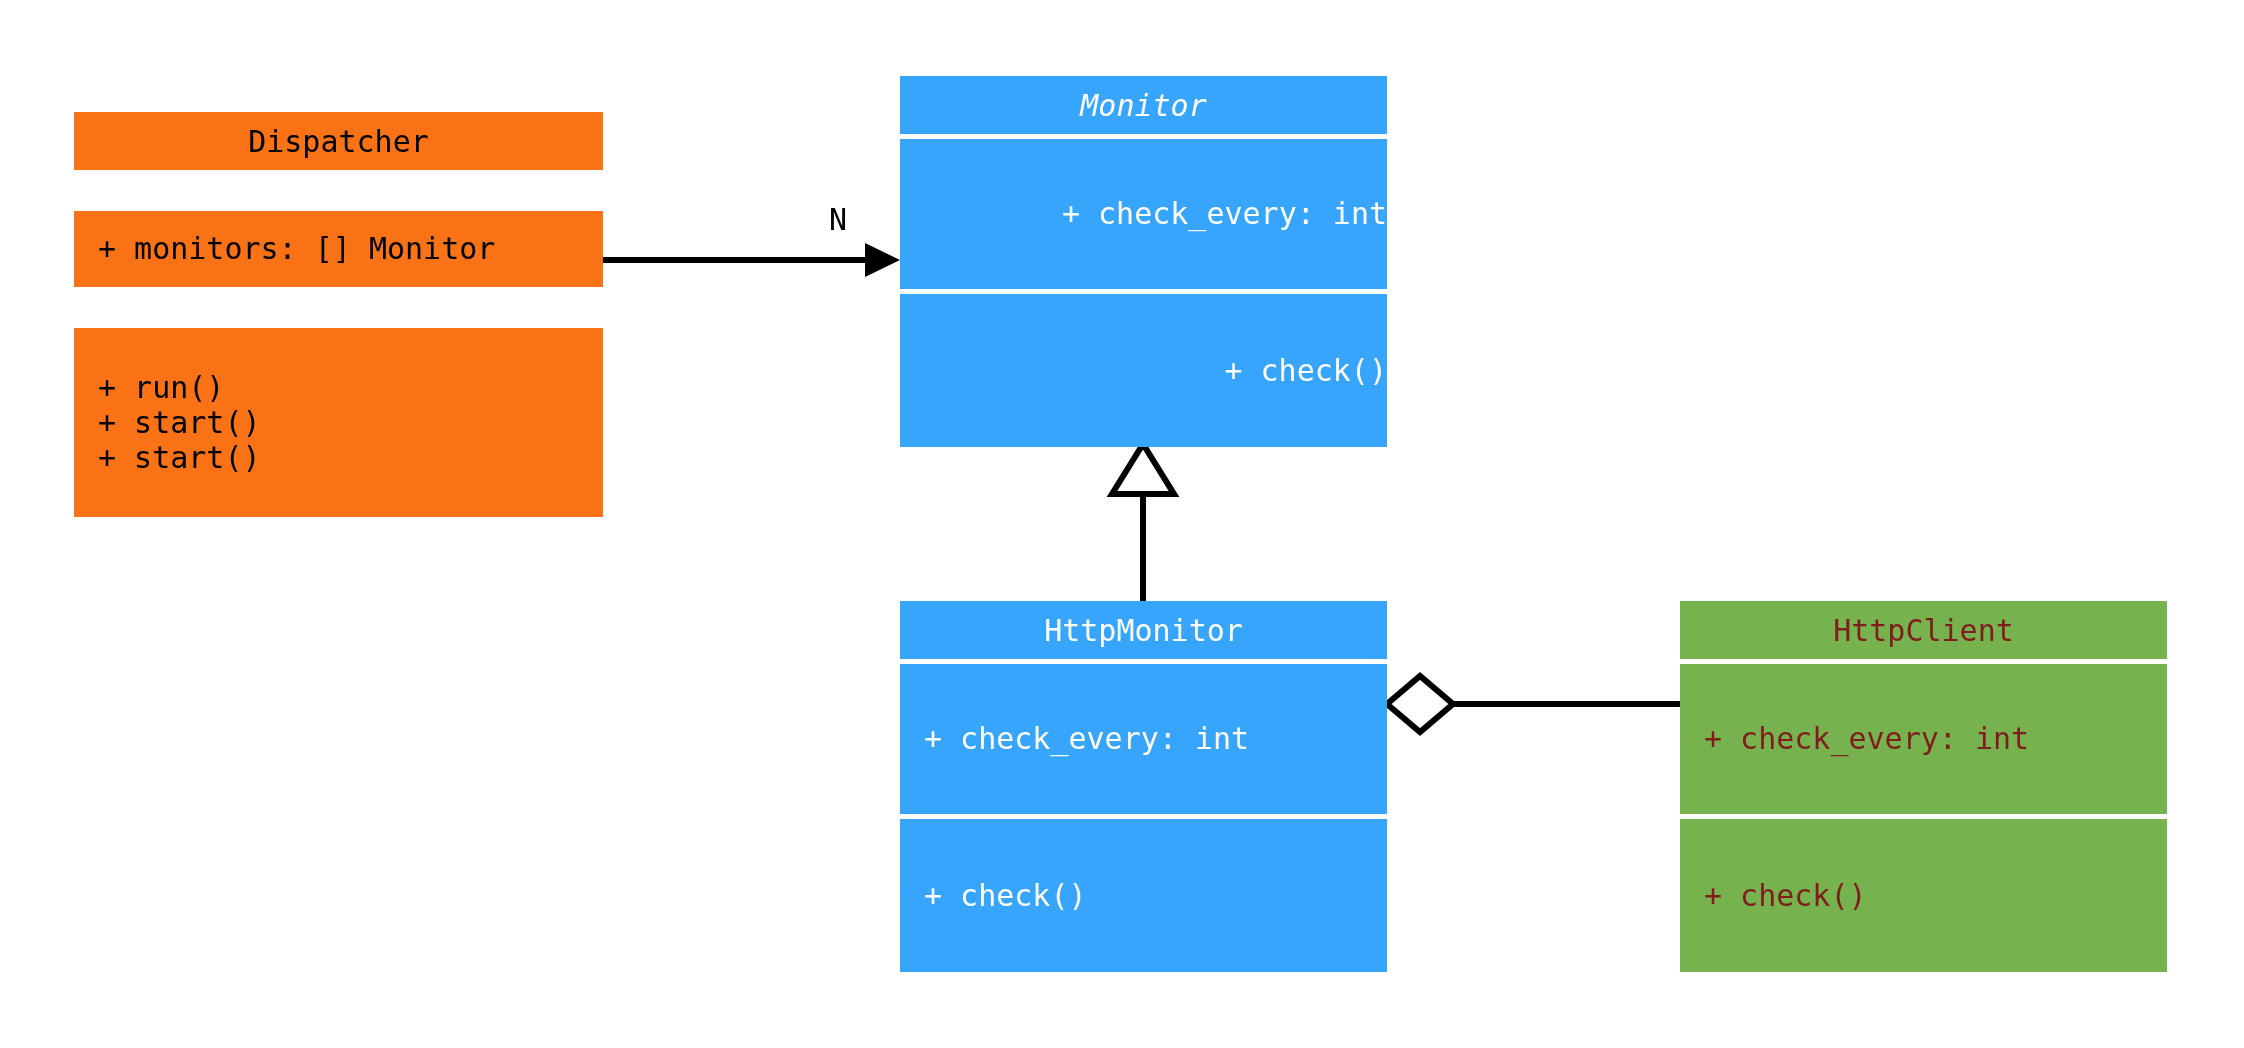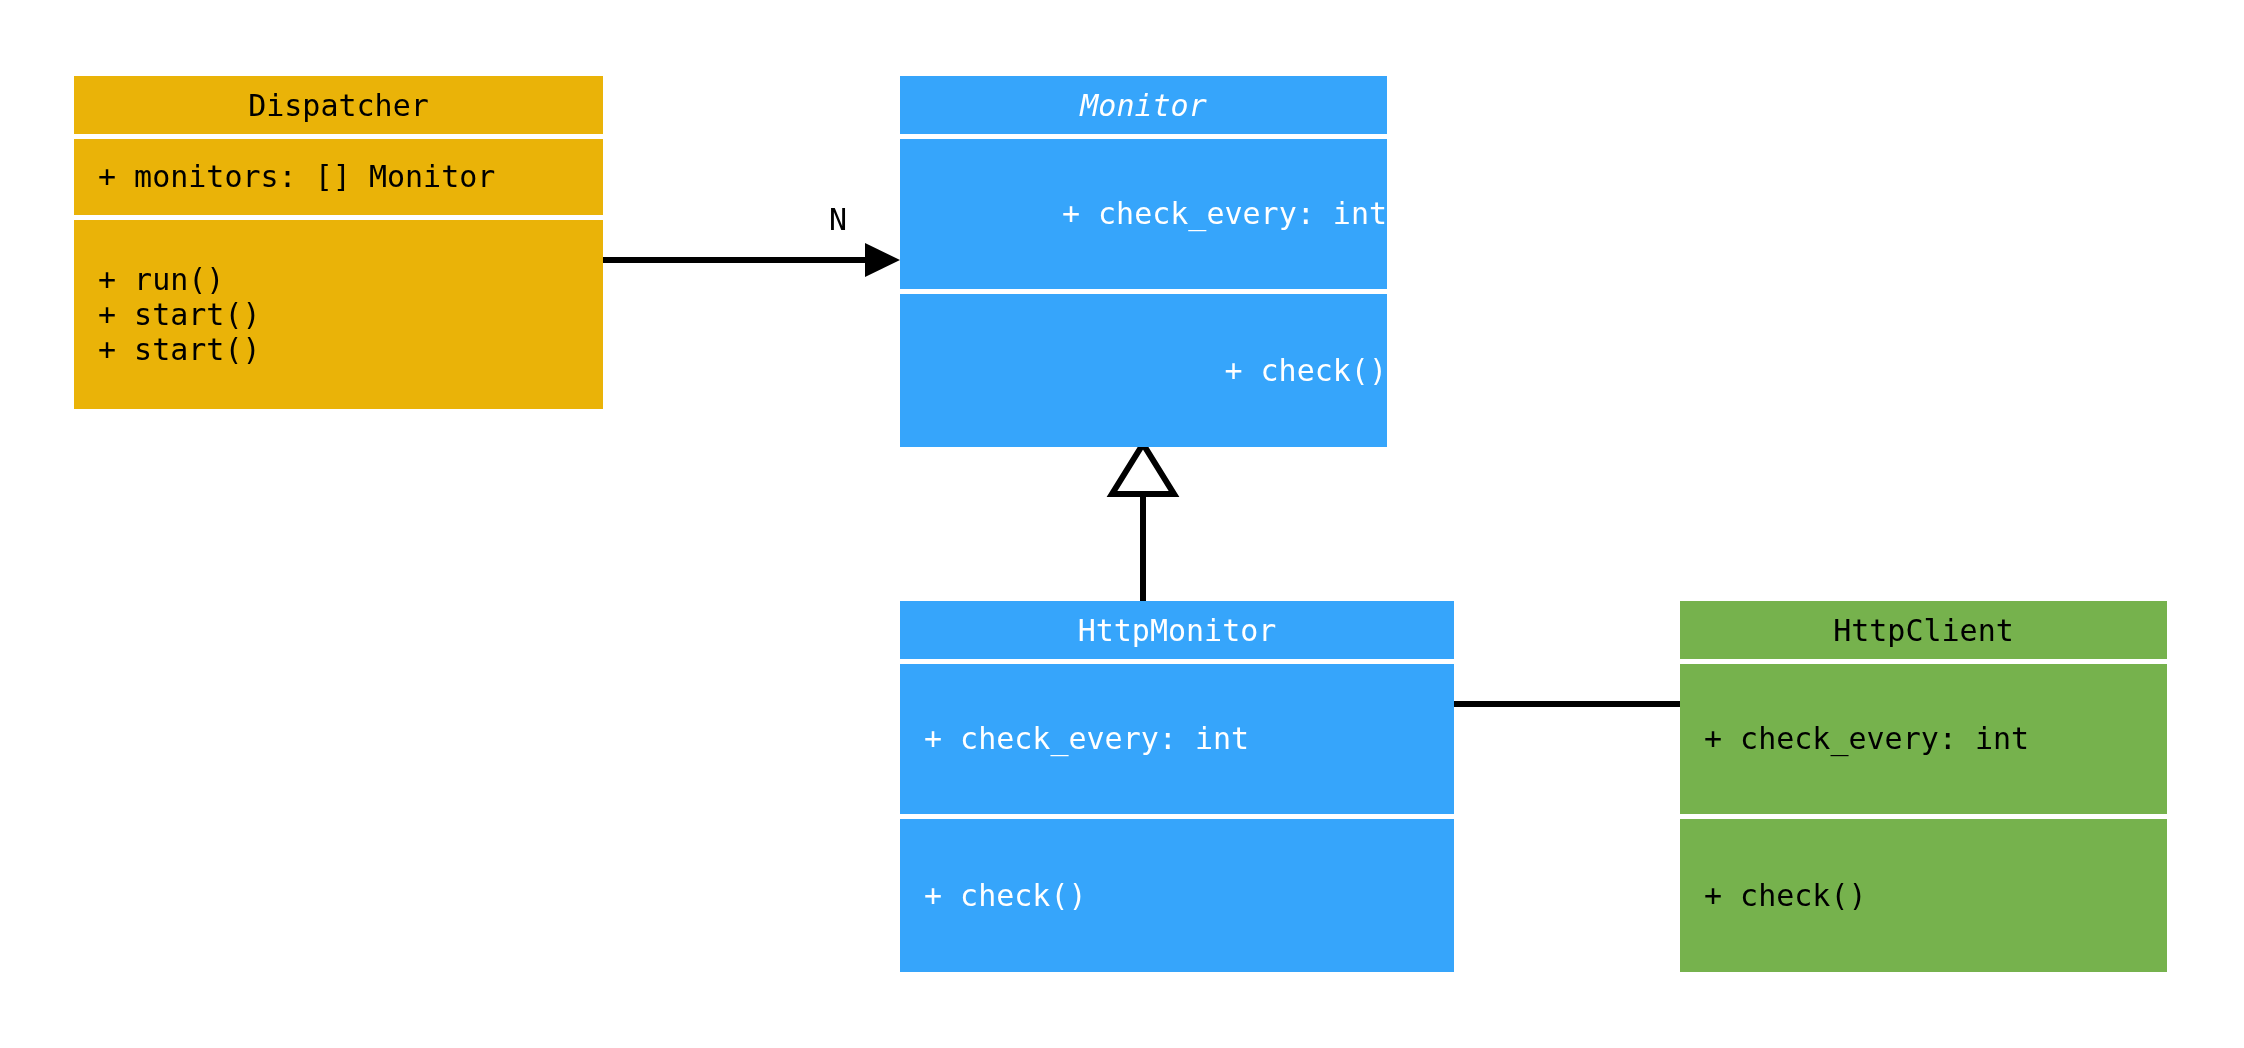--- a/index.html
+++ b/index.html
@@ -63,21 +63,21 @@
     display: flex;
     flex-direction: column;
   }
 
   
   #class-dispatcher {
     left: 74px;
     top: 76px;
     width: 529px;
   }
-  #class-dispatcher .uml-section { background: #eab308; }
+  #class-dispatcher .uml-section { background: #f97316; margin-top: 36px; }
   #class-dispatcher .uml-title,
   #class-dispatcher .uml-member { color: #000000; }
   #class-dispatcher .sec-title { height: 58px; }
   #class-dispatcher .sec-attrs { height: 76px; }
   #class-dispatcher .sec-ops   { height: 189px; }
 
   
   #class-monitor {
     left: 900px;
     top: 76px;
@@ -88,38 +88,38 @@
   #class-monitor .uml-title,
   #class-monitor .uml-member { color: #ffffff; }
   #class-monitor .sec-title { height: 58px; }
   #class-monitor .sec-attrs { height: 150px; }
   #class-monitor .sec-ops   { height: 153px; }
 
   
   #class-httpmonitor {
     left: 900px;
     top: 601px;
-  width: 554px;
+  width: 487px;
   }
   #class-httpmonitor .uml-section { background: #36a5fb; }
   #class-httpmonitor .uml-title,
   #class-httpmonitor .uml-member { color: #ffffff; }
   #class-httpmonitor .sec-title { height: 58px; }
   #class-httpmonitor .sec-attrs { height: 150px; }
   #class-httpmonitor .sec-ops   { height: 153px; }
 
   
   #class-httpclient {
     left: 1680px;
     top: 601px;
     width: 487px;
   }
   #class-httpclient .uml-section { background: #76b24d; }
   #class-httpclient .uml-title,
-  #class-httpclient .uml-member { color: #000000; }
+  #class-httpclient .uml-member { color: #7f1d1d; }
   #class-httpclient .sec-title { height: 58px; }
   #class-httpclient .sec-attrs { height: 150px; }
   #class-httpclient .sec-ops   { height: 153px; }
 
   .edge-label {
     position: absolute;
     font-size: 30px;
     color: #000000;
     white-space: nowrap;
   }

